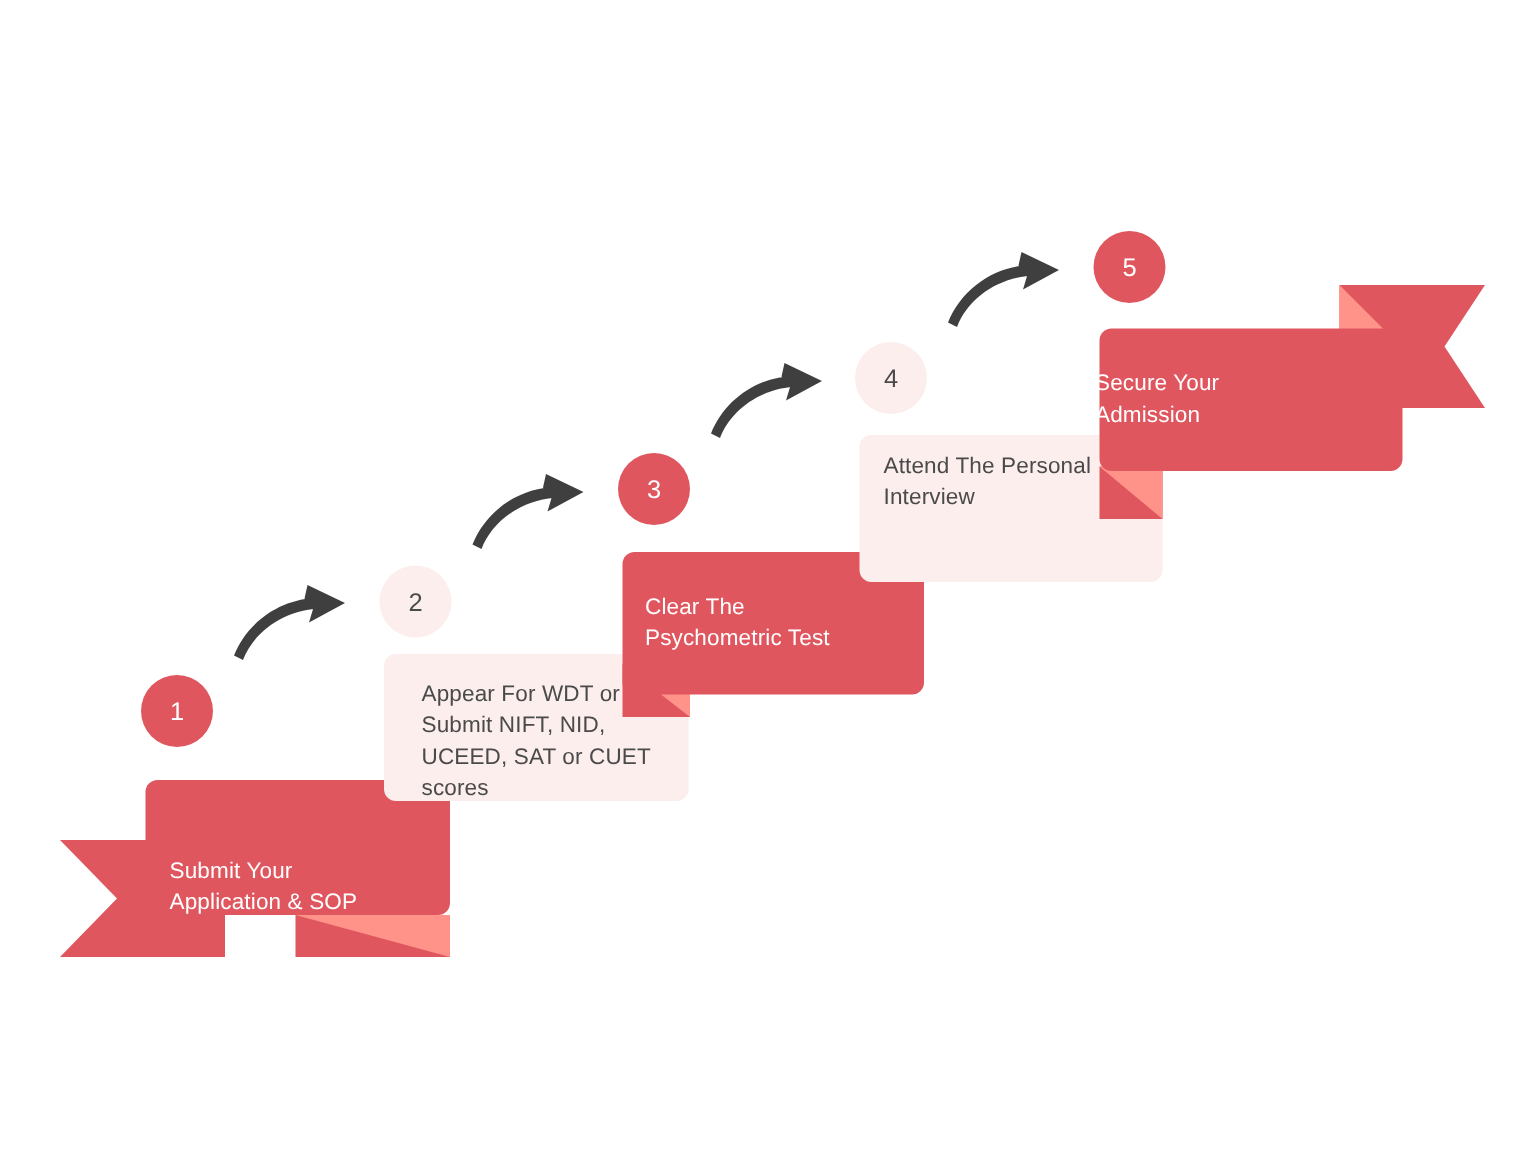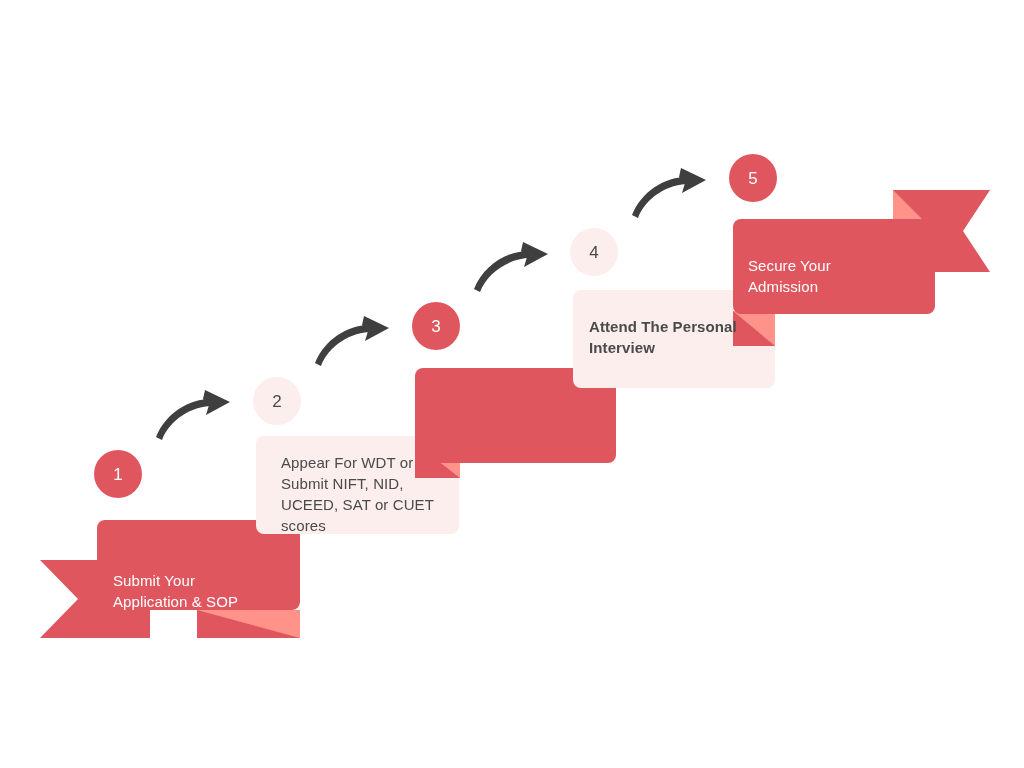--- a/index.html
+++ b/index.html
@@ -135,25 +135,27 @@
 
   <div id="text-layer" class="layer">
     <div class="step-text light" style="left:113px; top:550px; width:180px;margin-top:20px;">Submit Your
 Application &amp; SOP</div>
 
     <div class="step-text dark" style="left:272px; top:452px; width:190px;margin-left:9px;">Appear For WDT or
 Submit  NIFT, NID,
 UCEED, SAT or CUET
 scores</div>
 
+    <div class="step-text light" style="left:430px; top:394px; width:185px;">Clear The
+Psychometric Test</div>
 
-    <div class="step-text dark" style="left:589px; top:316px; width:185px;font-weight:bold;">Attend The Personal
+    <div class="step-text dark" style="left:589px; top:300px; width:185px;">Attend The Personal
 Interview</div>
 
-    <div class="step-text light" style="left:748px; top:245px; width:185px;margin-top:10px;">Secure Your
+    <div class="step-text light" style="left:730px; top:245px; width:185px;">Secure Your
 Admission</div>
   </div>
 
   <div id="circle-layer" class="layer" style="pointer-events:none;">
     <div class="num-circle filled" style="left:94px; top:450px; pointer-events:auto;">
       <span>1</span>
     </div>
     <div class="num-circle pale" style="left:253px; top:377px; pointer-events:auto;">
       <span>2</span>
     </div>

